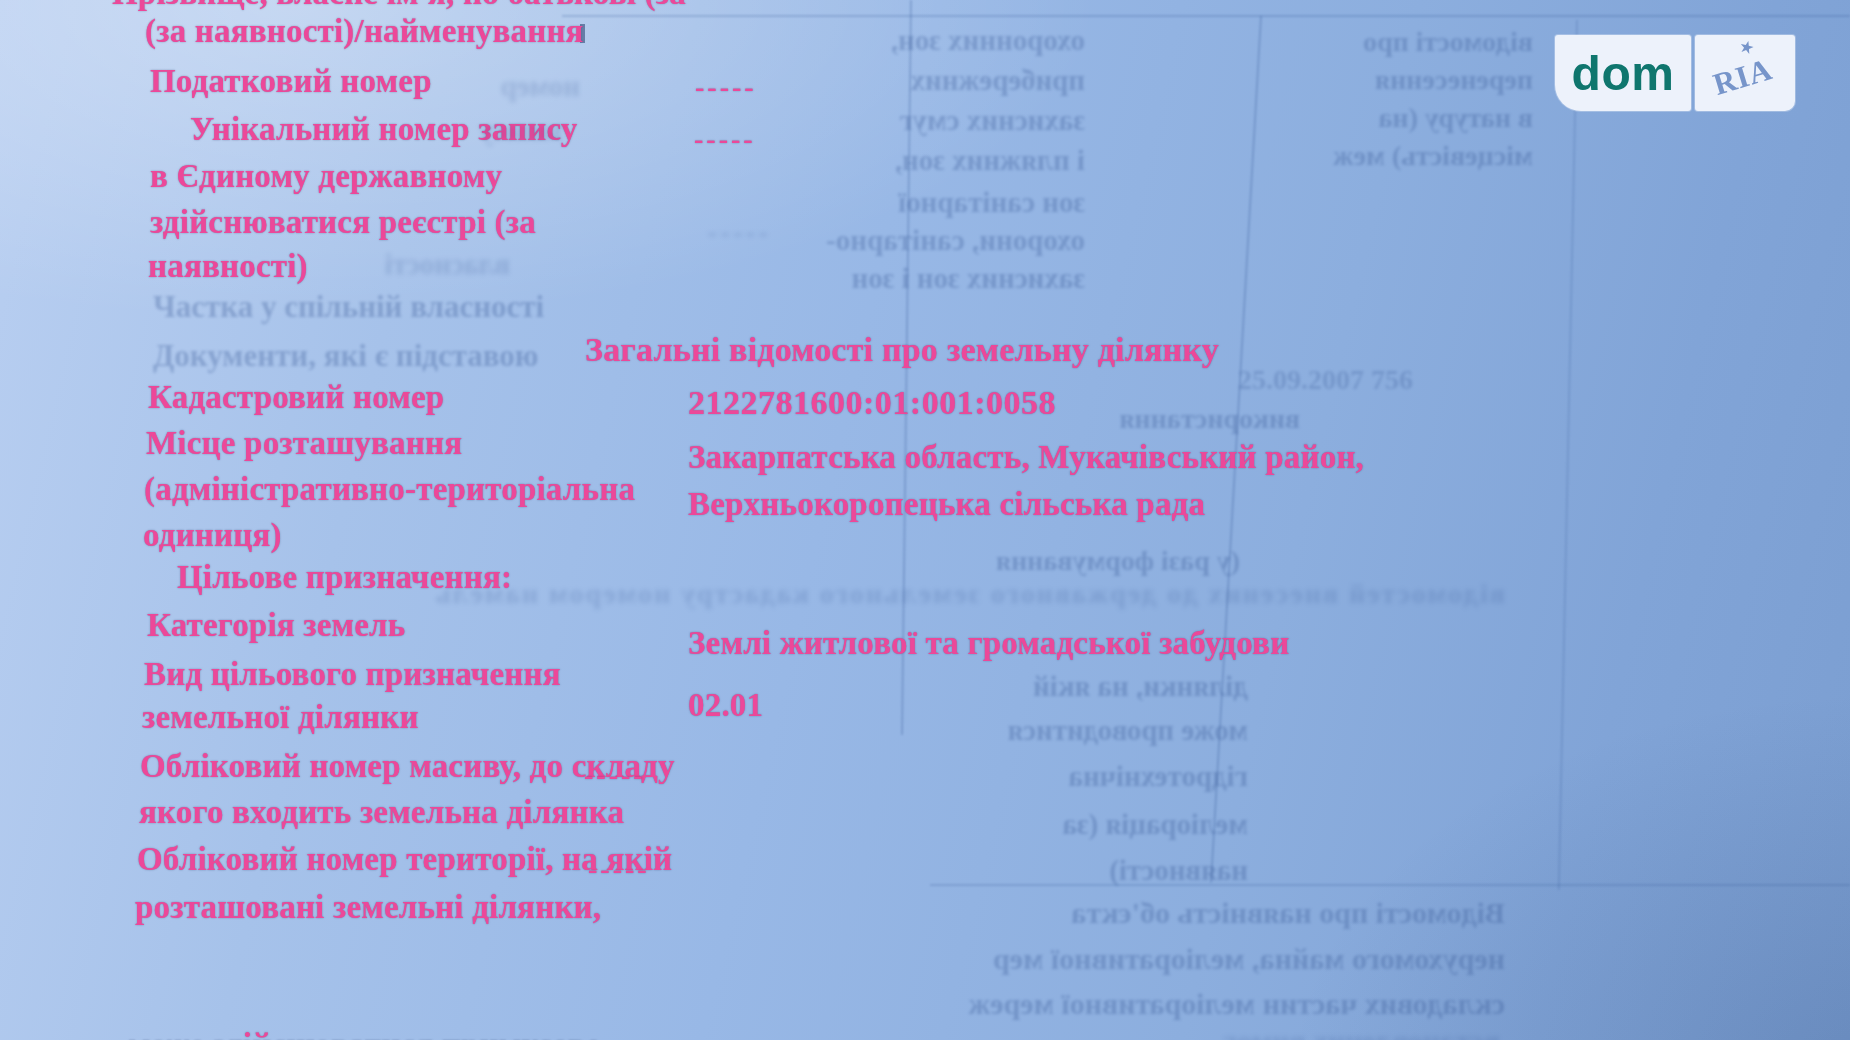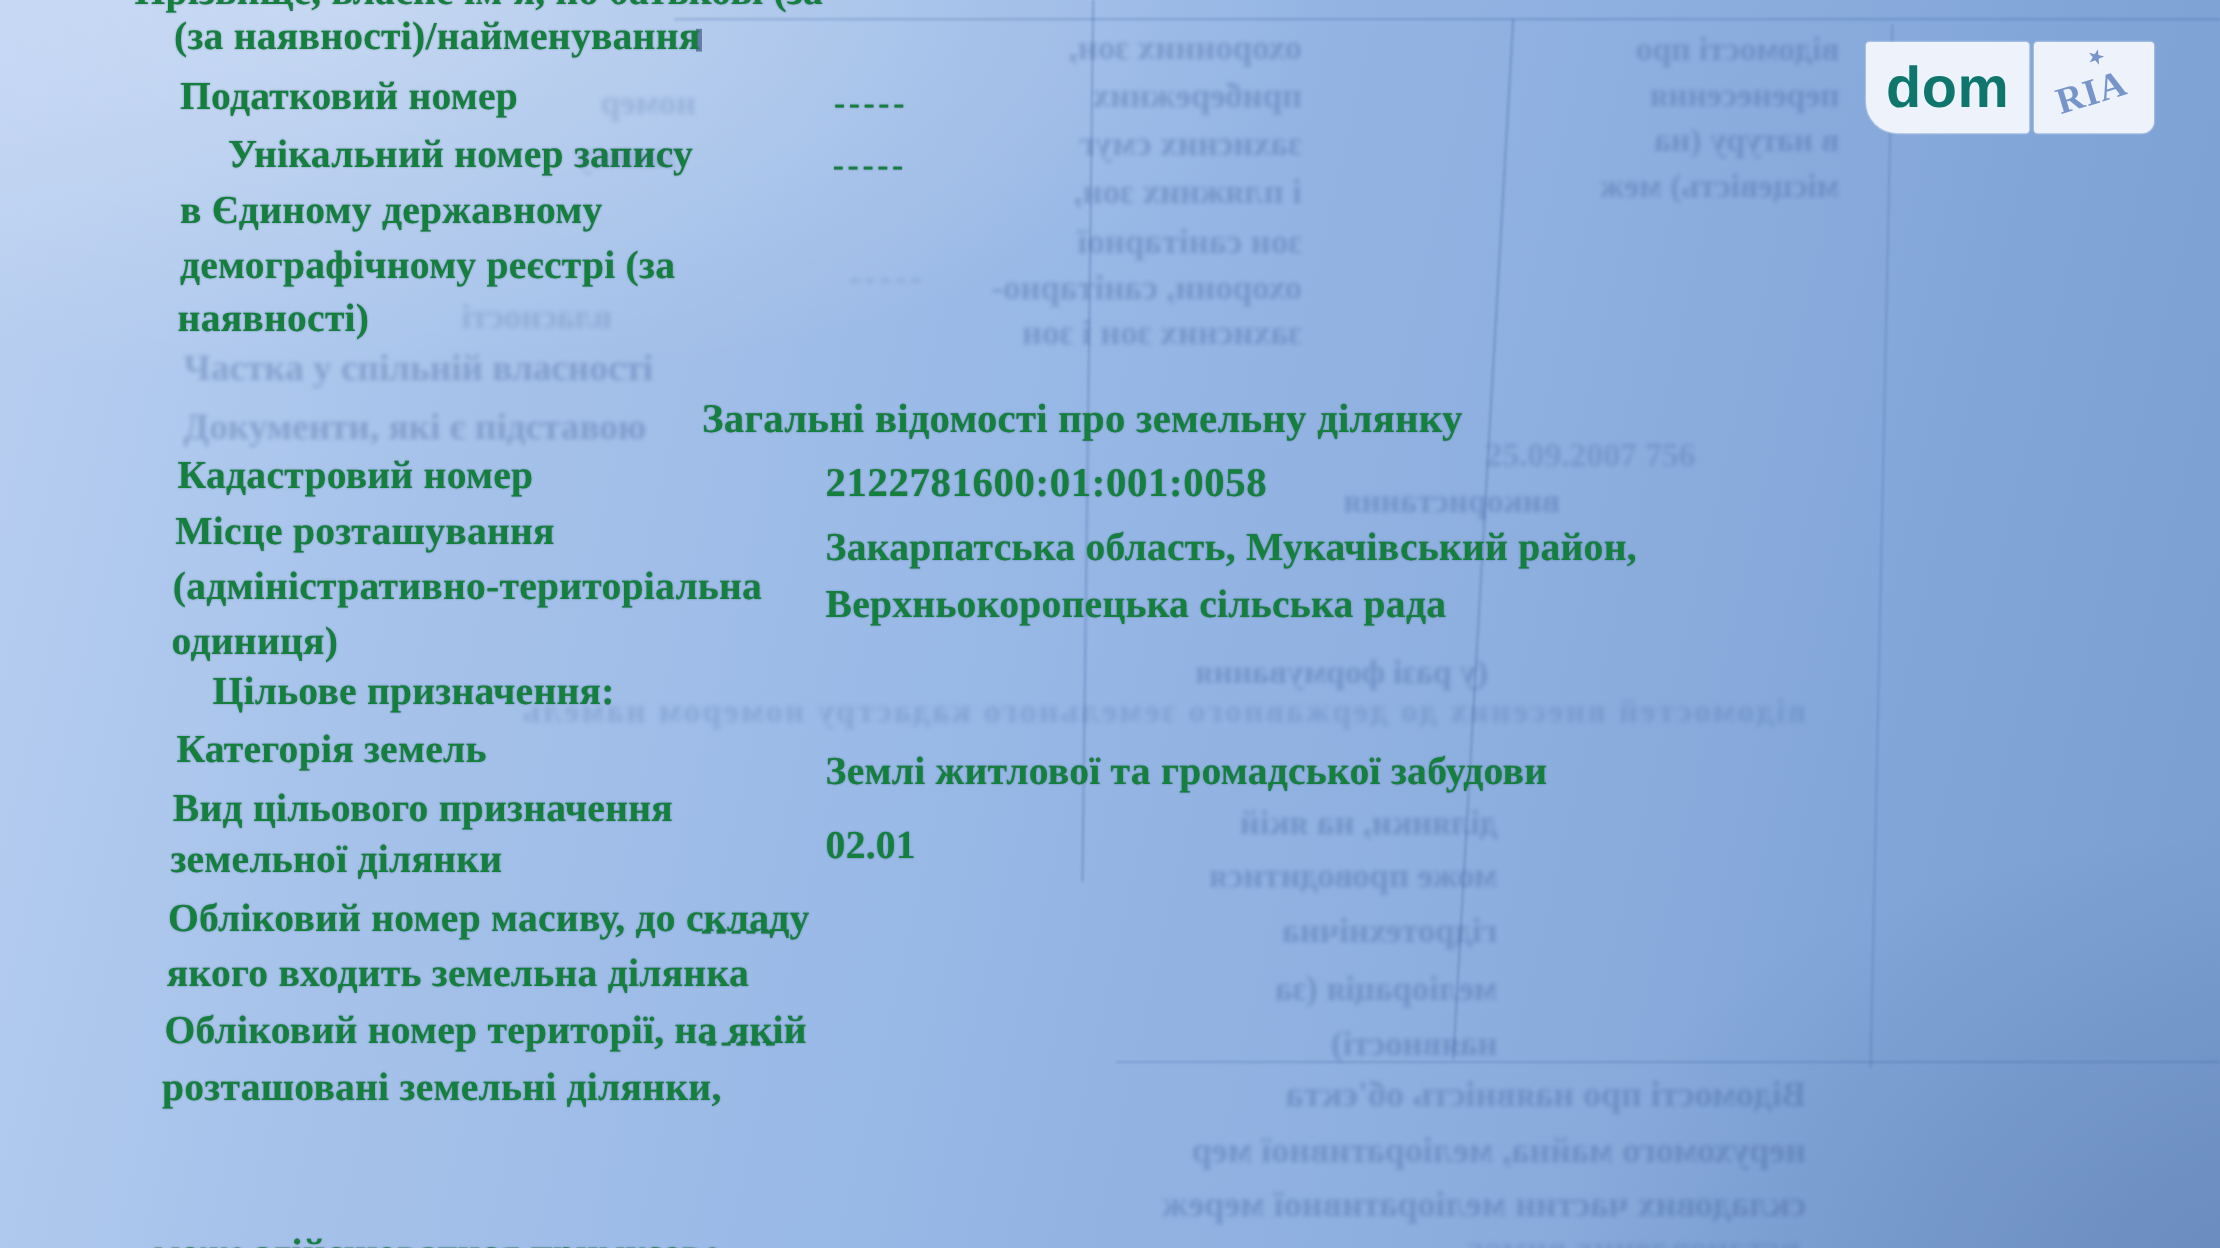--- a/index.html
+++ b/index.html
@@ -7,21 +7,21 @@
     width:1850px;height:1040px;overflow:hidden;position:relative;
     font-family:"Liberation Serif",serif;
     background:
       radial-gradient(1300px 520px at 16% 0%, rgba(255,255,255,.30), rgba(255,255,255,0) 62%),
       radial-gradient(1000px 650px at 102% 104%, rgba(25,55,105,.20), rgba(25,55,105,0) 60%),
       linear-gradient(103deg,#b9cff1 0%,#a6c2ea 22%,#98b8e6 45%,#8caede 68%,#81a4d7 85%,#7b9ed1 100%);
   }
   #photo{position:absolute;inset:0;}
   .ink{
     position:absolute;white-space:nowrap;
-    font:600 33px/1.05 "Liberation Serif",serif;color:#15803d;
+    font:600 33px/1.05 "Liberation Serif",serif;color:#ec4899;
     text-shadow:0 0 1.6px rgba(35,55,96,.5);
     letter-spacing:.2px;
   }
   .h{font-size:34px;}
   .num{font-size:34px;letter-spacing:.5px;}
   .dash{font-weight:800;font-size:28px;letter-spacing:3px;}
   .ghost{
     position:absolute;white-space:nowrap;
     font:600 31px/1 "Liberation Serif",serif;color:#2e4f8e;
     opacity:.30;filter:blur(1.7px);
@@ -61,21 +61,21 @@
 
   <div class="ink" style="left:112px;top:-24px;">Прізвище, власне ім'я, по батькові (за</div>
 
   <div class="ink" style="left:145px;top:14px;">(за наявності)/найменування</div>
   <div class="ink" style="left:150px;top:64px;">Податковий номер</div>
   <div class="ink dash" style="left:695px;top:72px;">-----</div>
 
   <div class="ink" style="left:150px;top:112px;margin-left:40px;">Унікальний номер запису</div>
   <div class="ink dash" style="left:694px;top:124px;">-----</div>
   <div class="ink" style="left:150px;top:159px;">в Єдиному державному</div>
-  <div class="ink" style="left:150px;top:205px;">демографічному реєстрі (за</div>
+  <div class="ink" style="left:150px;top:205px;">здійснюватися реєстрі (за</div>
   <div class="ink" style="left:148px;top:249px;">наявності)</div>
 
   <div class="ghost" style="left:153px;top:291px;">Частка у спільній власності</div>
   <div class="ghost" style="left:153px;top:340px;">Документи, які є підставою</div>
   <div class="ghost" style="left:1238px;top:366px;font-size:28px;opacity:.24;">25.09.2007 756</div>
 
   <div class="ink h" style="left:585px;top:332px;">Загальні відомості про земельну ділянку</div>
 
   <div class="ink" style="left:148px;top:380px;">Кадастровий номер</div>
   <div class="ink num" style="left:688px;top:385px;">2122781600:01:001:0058</div>

